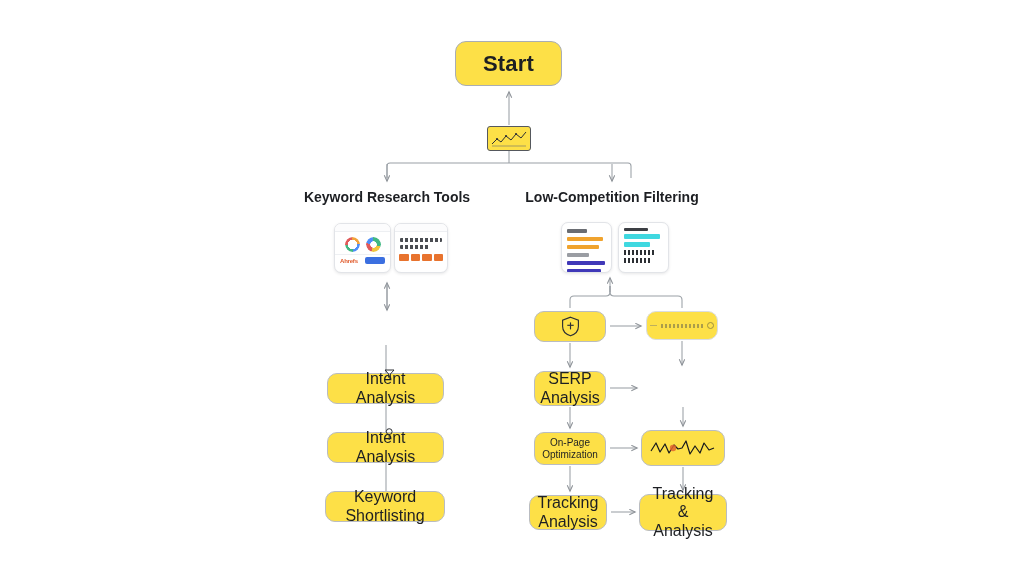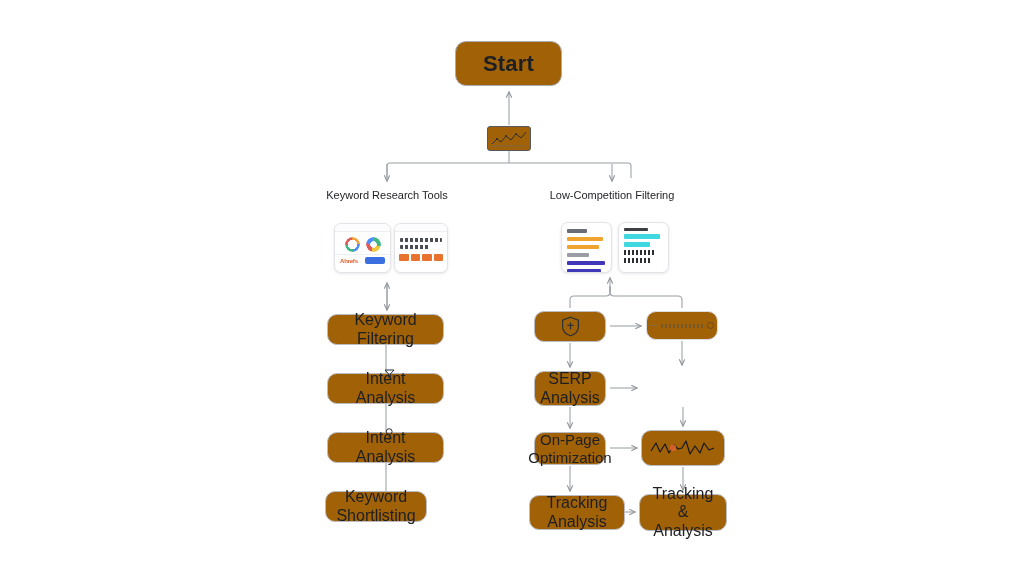--- a/index.html
+++ b/index.html
@@ -8,42 +8,42 @@
     background: #ffffff;
     font-family: "Liberation Sans", sans-serif;
     overflow: hidden;
   }
   #canvas { position: relative; width: 1024px; height: 578px; background: #ffffff; }
 
   svg.wires { position: absolute; inset: 0; width: 1024px; height: 578px; pointer-events: none; }
 
   .node {
     position: absolute;
-    background: #a16207;
+    background: #fde047;
     border: 1px solid #b9bcc2;
     border-radius: 10px;
     display: flex; align-items: center; justify-content: center;
     text-align: center;
     color: #1d1f23;
     line-height: 1.15;
   }
 
   .start-node {
     left: 455px; top: 41px; width: 107px; height: 45px;
     border-radius: 11px; border-color: #a9adb4;
   }
   .start-node .lbl { font-size: 22px; font-weight: 700; letter-spacing: .2px; }
 
   .chart-node {
     left: 487px; top: 126px; width: 44px; height: 25px;
     border-radius: 3px; border-color: #55585d;
   }
 
   .branch-label {
-    position: absolute; font-size: 11px; font-weight: 400; color: #1d1f23;
+    position: absolute; font-size: 14px; font-weight: 700; color: #1d1f23;
     white-space: nowrap; transform: translateX(-50%);
   }
   .lbl-left  { left: 387px; top: 189px; }
   .lbl-right { left: 612px; top: 189px; }
 
   .thumb {
     position: absolute;
     background: #ffffff;
     border: 1px solid #e2e4e8;
     border-radius: 7px;
@@ -92,29 +92,29 @@
   .t-cyan .body { padding: 5px 5px; display: flex; flex-direction: column; gap: 3px; }
   .cline { height: 3px; border-radius: 1px; background: #3c3f44; width: 24px; }
   .cfill { height: 5px; border-radius: 1px; background: #3fd8e0; }
   .cfill.a { width: 36px; } .cfill.b { width: 26px; }
   .cscrib { height: 5px; background: repeating-linear-gradient(90deg,#2c2f34 0 2px, transparent 2px 4px); }
   .cscrib.a { width: 30px; } .cscrib.b { width: 28px; }
 
   .n-kwfilter  { left: 327px; top: 314px; width: 117px; height: 31px; }
   .n-intent1   { left: 327px; top: 373px; width: 117px; height: 31px; }
   .n-intent2   { left: 327px; top: 432px; width: 117px; height: 31px; }
-  .n-shortlist { left: 325px; top: 491px; width: 102px; height: 31px; }
+  .n-shortlist { left: 325px; top: 491px; width: 120px; height: 31px; }
 
   .n-shield   { left: 534px; top: 311px; width: 72px; height: 31px; }
   .n-faint    { left: 646px; top: 311px; width: 72px; height: 29px; border-color: #dadde2; }
   .n-serp     { left: 534px; top: 371px; width: 72px; height: 35px; }
   .n-content  { left: 641px; top: 369px; width: 84px; height: 37px; }
   .n-onpage   { left: 534px; top: 432px; width: 72px; height: 33px; }
   .n-spark    { left: 641px; top: 430px; width: 84px; height: 36px; }
-  .n-track1   { left: 529px; top: 495px; width: 96px; height: 35px; }
+  .n-track1   { left: 529px; top: 495px; width: 78px; height: 35px; }
   .n-track2   { left: 639px; top: 494px; width: 88px; height: 37px; }
 
   .node .lbl { padding: 0 6px; }
   .node.bold .lbl { font-weight: 400; }
 
   .icon-mini { position: absolute; }
   .funnel-ic { left: 384px; top: 369px; }
   .magnif-ic { left: 384px; top: 428px; }
 
   .faint-text {
@@ -230,23 +230,20 @@
   <div class="thumb t-cyan">
     <div class="body">
       <span class="cline"></span>
       <span class="cfill a"></span>
       <span class="cfill b"></span>
       <span class="cscrib a"></span>
       <span class="cscrib b"></span>
     </div>
   </div>
 
-  <div class="node n-kwfilter">
-    <span class="lbl">Keyword Filtering</span>
-  </div>
   <div class="node n-intent1">
     <span class="lbl">Intent Analysis</span>
   </div>
   <div class="node n-intent2">
     <span class="lbl">Intent Analysis</span>
   </div>
   <div class="node n-shortlist">
     <span class="lbl">Keyword Shortlisting</span>
   </div>
 
@@ -277,21 +274,21 @@
 
   <div class="node n-serp bold">
     <span class="lbl">
       <span>SERP</span><br>
       <span>Analysis</span>
     </span>
   </div>
 
 
   <div class="node n-onpage bold">
-    <span class="lbl" style="font-size:15px">
+    <span class="lbl" style="font-size:10px">
       <span>On-Page</span><br>
       <span>Optimization</span>
     </span>
   </div>
 
   <div class="node n-spark">
     <svg width="68" height="22" viewBox="0 0 68 22">
       <polyline points="2,14 7,6 11,15 16,7 20,16 25,8 29,12 33,11 37,4 41,17 46,9 51,16 55,6 60,13 65,11" fill="none" stroke="#17191d" stroke-width="1.2" stroke-linejoin="round"></polyline>
       <circle cx="24" cy="11" r="3.2" fill="#e0642e" opacity=".85"></circle>
     </svg>

